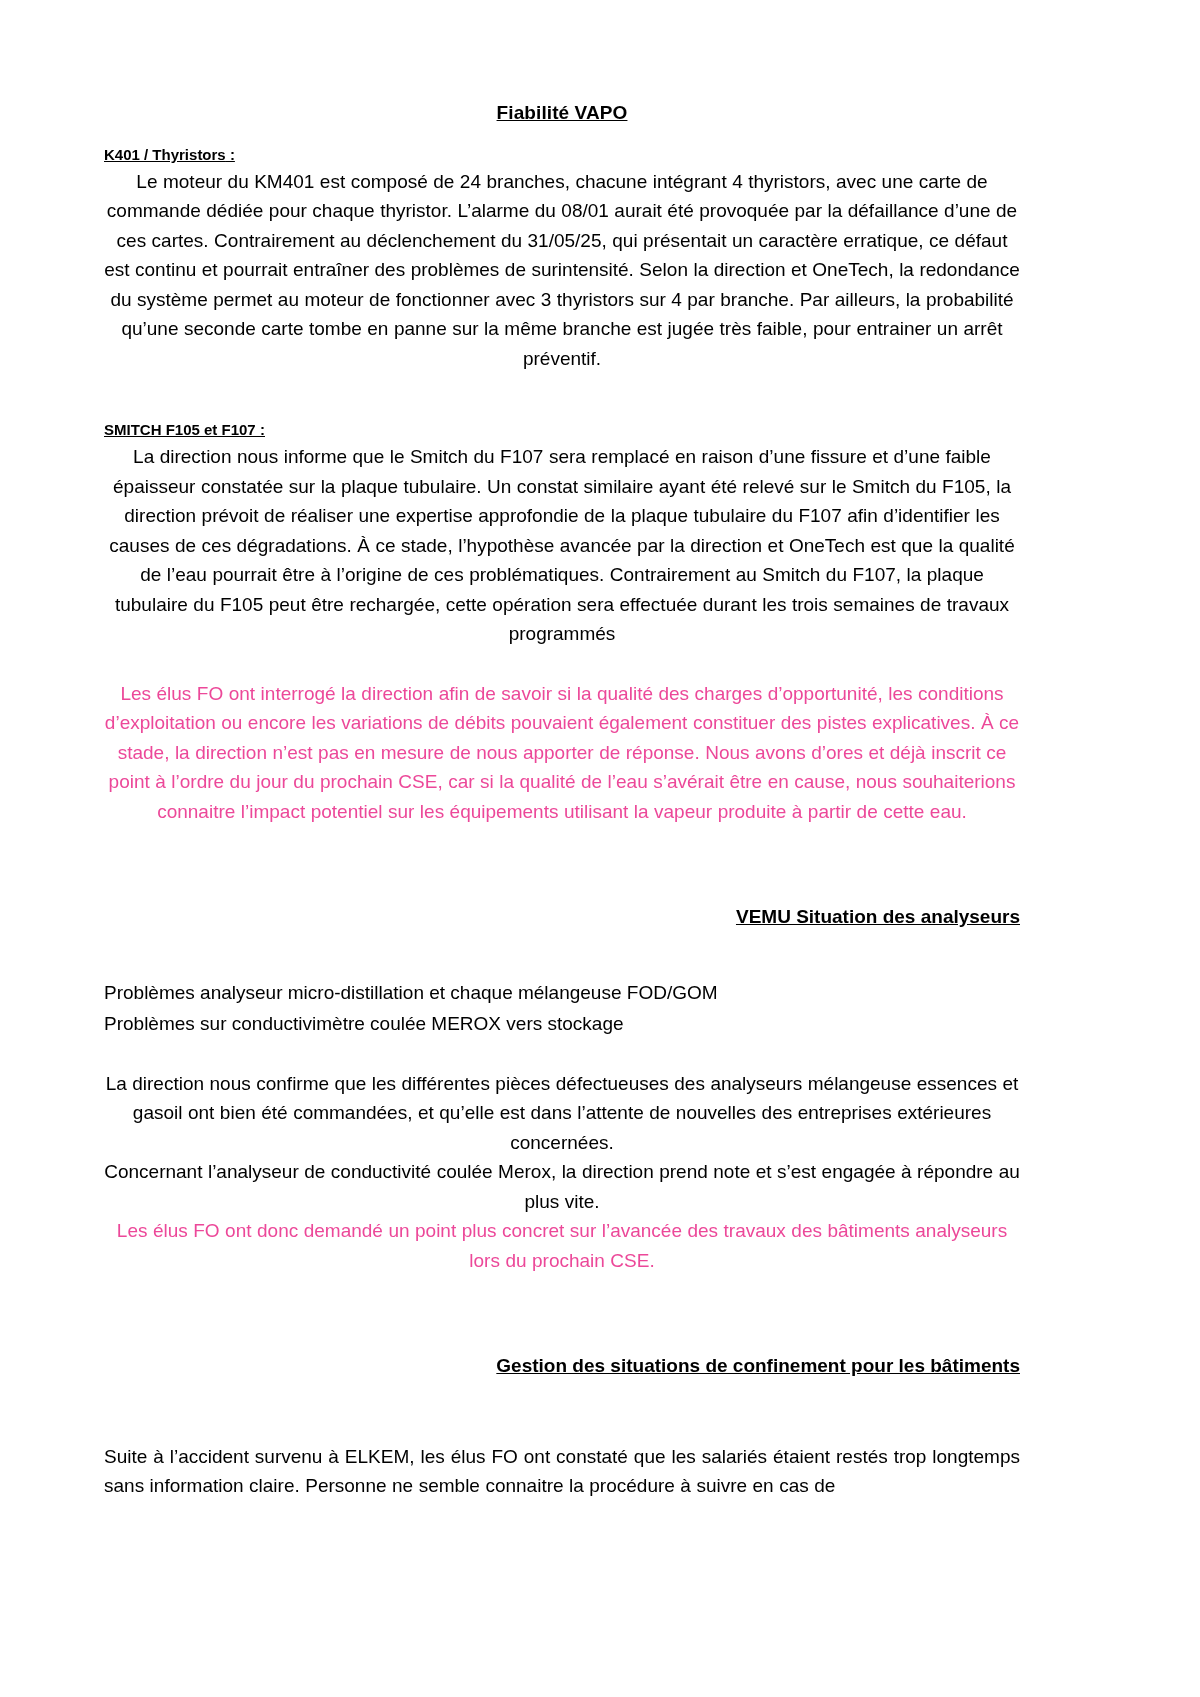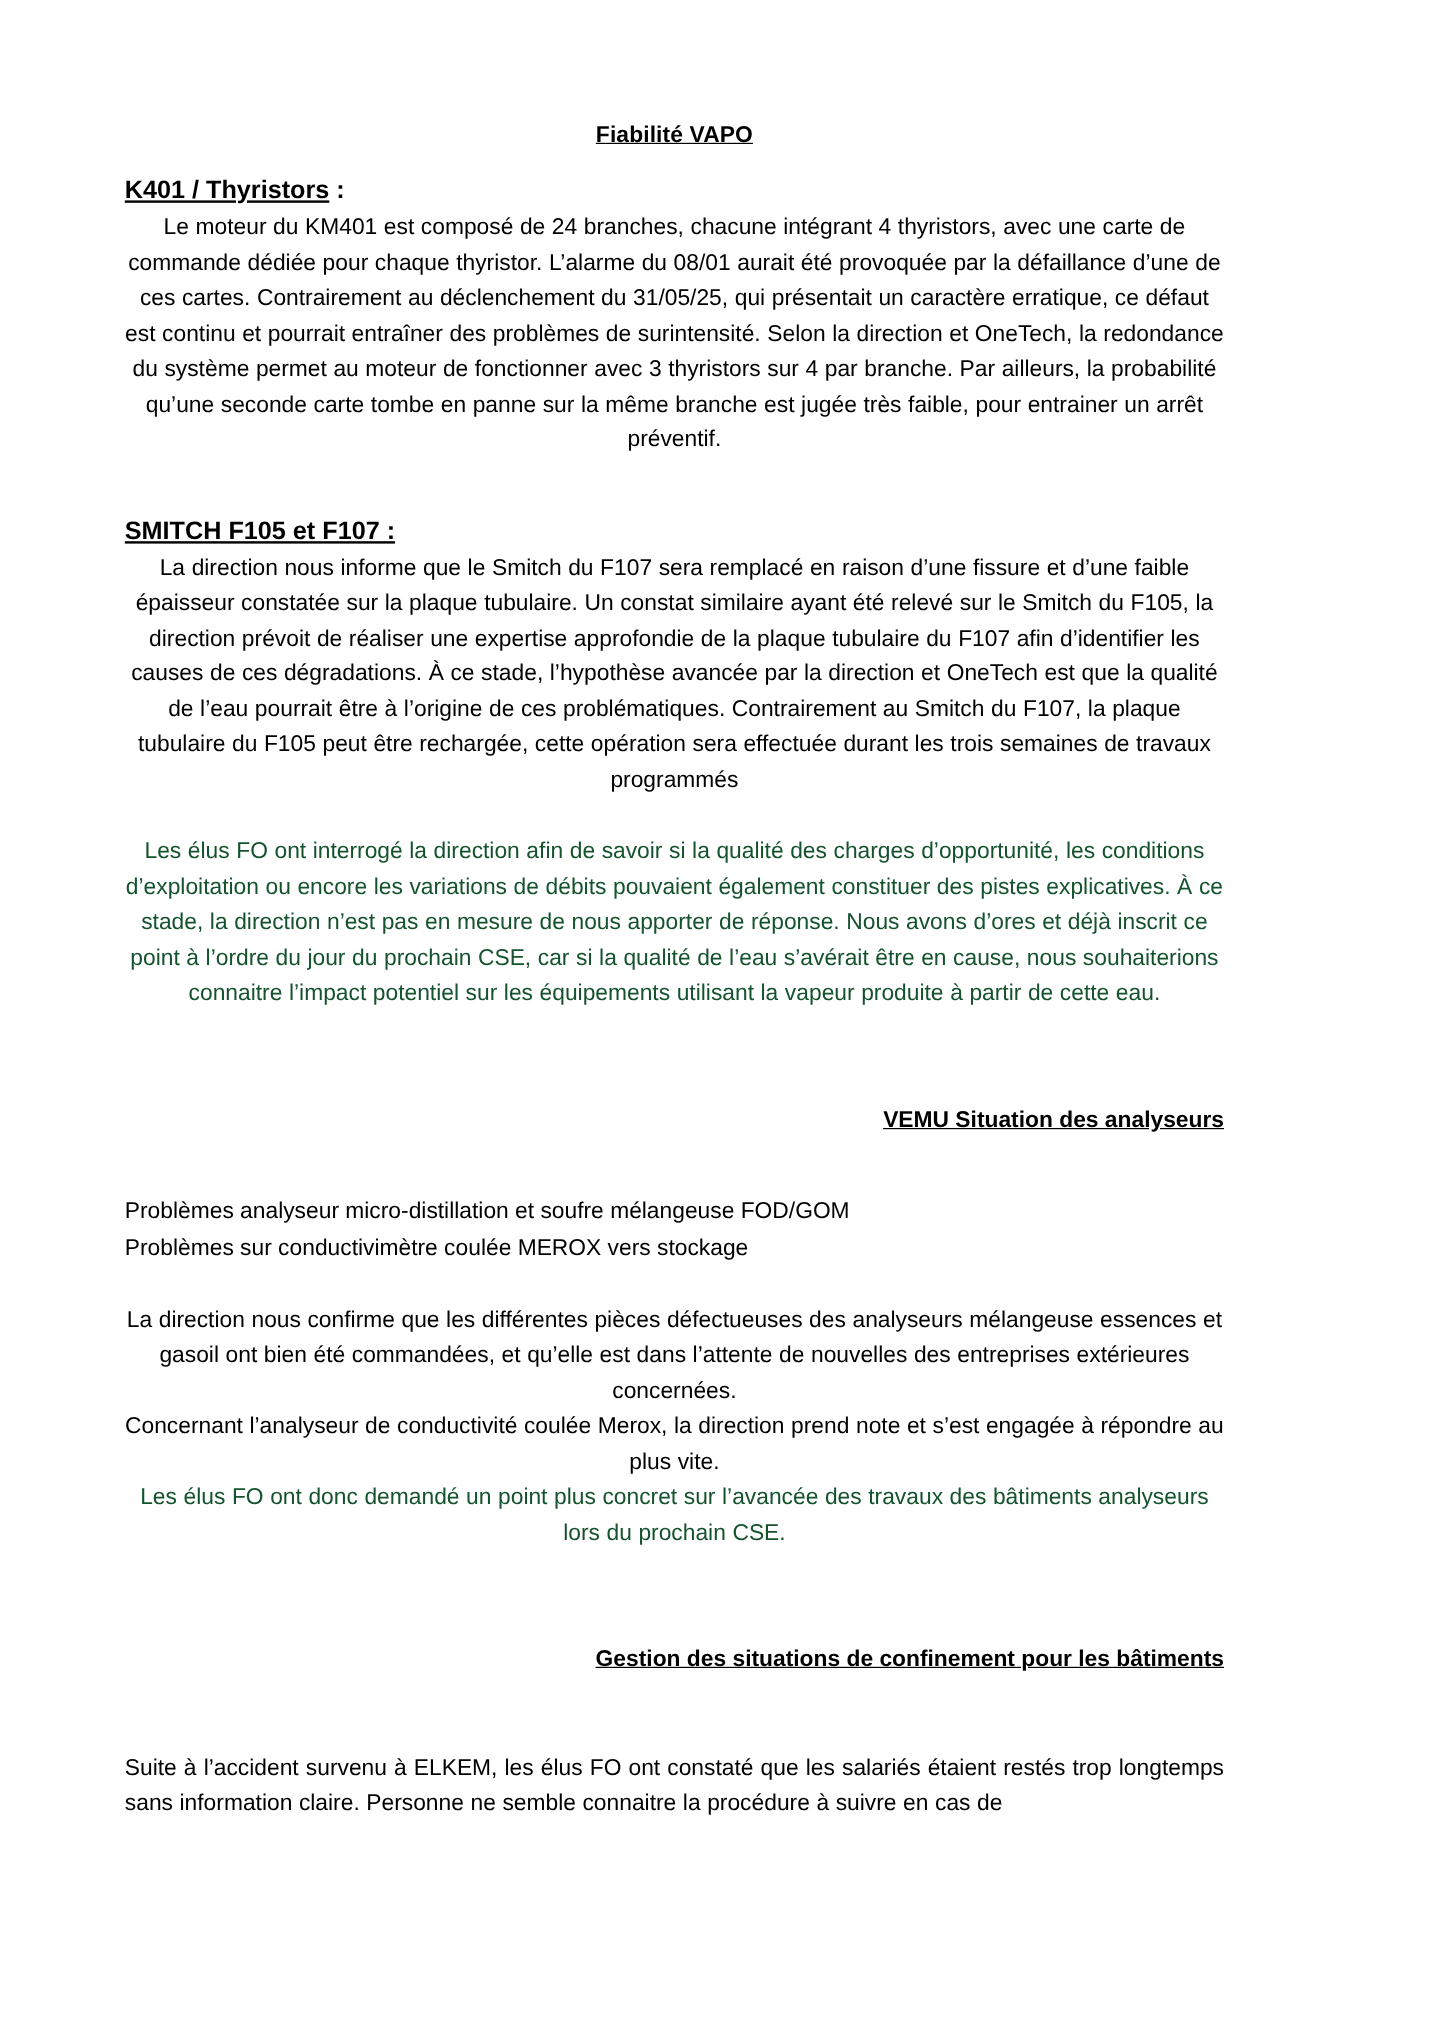--- a/index.html
+++ b/index.html
@@ -27,24 +27,25 @@
   .doc-title {
     text-align: center;
     font-size: 19px;
     font-weight: bold;
     text-decoration: underline;
     line-height: 1.35;
     margin: 0 0 18px 0;
     letter-spacing: 0.1px;
   }
   .section-heading {
-    font-size: 21px;
+    font-size: 15px;
     font-weight: bold;
     line-height: 1.4;
     margin: 0 0 2px 0;
+    text-decoration: underline;
   }
   .section-heading .u {
     text-decoration: underline;
   }
   .section-heading .nu {
     text-decoration: none;
     font-weight: bold;
   }
   .centered-heading {
     text-align: right;
@@ -59,21 +60,21 @@
     line-height: 29.5px;
     margin: 0;
     text-align: center;
     word-spacing: 0.2px;
   }
   p.body-text.justified {
     text-align: justify;
     text-justify: inter-word;
   }
   p.red {
-    color: #14532d;
+    color: #ec4899;
   }
   .gap-md { height: 30px; }
   .gap-lg { height: 46px; }
   .gap-xl { height: 62px; }
   .gap-xxl { height: 78px; }
   .list-block p {
     font-size: 19px;
     line-height: 31px;
     margin: 0;
   }
@@ -100,21 +101,21 @@
 
     <p class="body-text red">Les élus FO ont interrogé la direction afin de savoir si la qualité des charges d’opportunité, les conditions d’exploitation ou encore les variations de débits pouvaient également constituer des pistes explicatives. À ce stade, la direction n’est pas en mesure de nous apporter de réponse. Nous avons d’ores et déjà inscrit ce point à l’ordre du jour du prochain CSE, car si la qualité de l’eau s’avérait être en cause, nous souhaiterions connaitre l’impact potentiel sur les équipements utilisant la vapeur produite à partir de cette eau.</p>
 
     <div class="gap-xxl"></div>
 
     <h2 class="centered-heading">VEMU Situation des analyseurs</h2>
 
     <div class="gap-lg"></div>
 
     <div class="list-block">
-      <p>Problèmes analyseur micro-distillation et soufre mélangeuse FOD/GOM</p>
+      <p>Problèmes analyseur micro-distillation et chaque mélangeuse FOD/GOM</p>
       <p>Problèmes sur conductivimètre coulée MEROX vers stockage</p>
     </div>
 
     <div class="gap-md"></div>
 
     <p class="body-text">La direction nous confirme que les différentes pièces défectueuses des analyseurs mélangeuse essences et gasoil ont bien été commandées, et qu’elle est dans l’attente de nouvelles des entreprises extérieures concernées.</p>
 
     <p class="body-text">Concernant l’analyseur de conductivité coulée Merox, la direction prend note et s’est engagée à répondre au plus vite.</p>
 
     <p class="body-text red">Les élus FO ont donc demandé un point plus concret sur l’avancée des travaux des bâtiments analyseurs lors du prochain CSE.</p>

